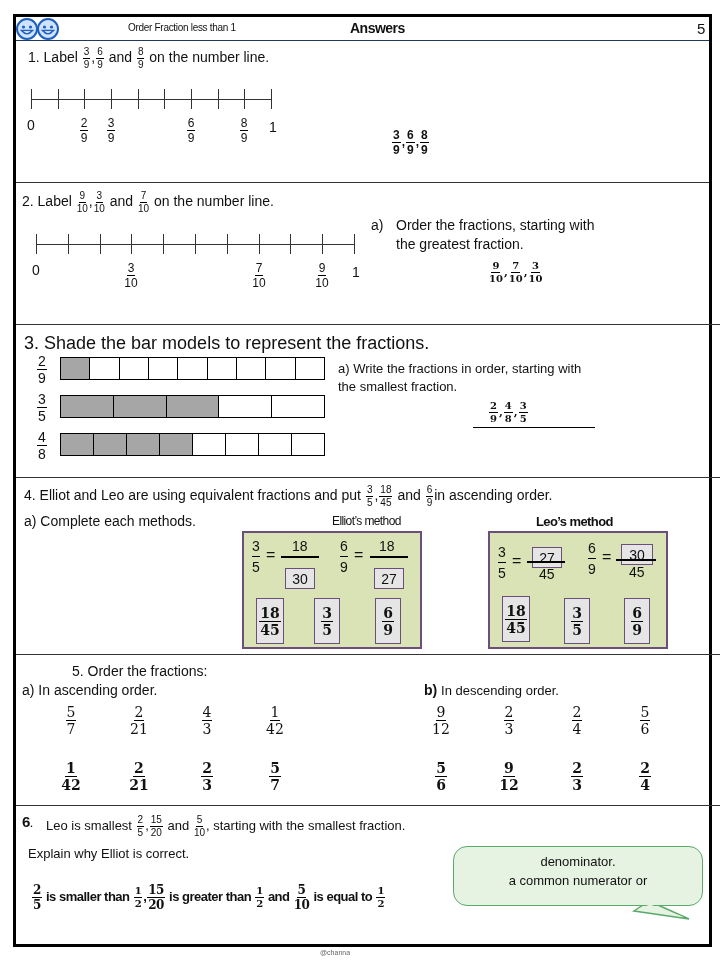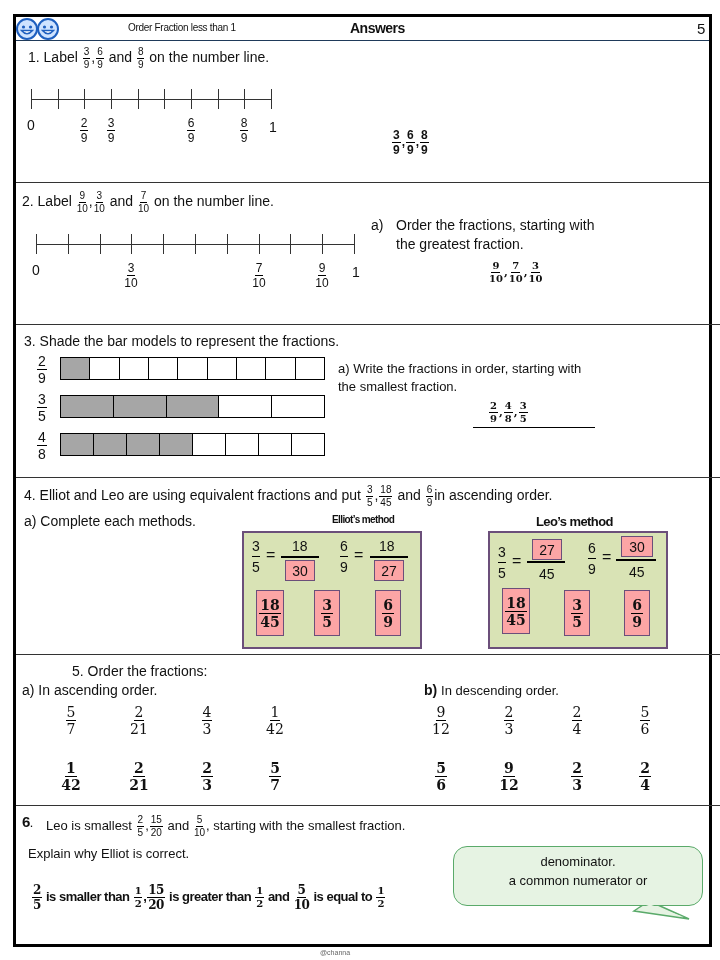--- a/index.html
+++ b/index.html
@@ -13,21 +13,21 @@
   .frac .n { border-bottom: 1px solid #000; padding: 0 1px 1px; }
   .frac .d { padding-top: 1px; }
   .frac.sm { font-size: 10px; }
   .frac.md { font-size: 12px; }
   .frac.lg { font-size: 14px; }
   .frac.b { font-weight: bold; }
   .serif { font-family: "DejaVu Serif", serif; }
   .nl-line { position: absolute; height: 1px; background: #333; }
   .tick { position: absolute; width: 1px; background: #333; }
   .method { position: absolute; background: #d9e3b5; border: 2px solid #6b4f7a; }
-  .wbox { position: absolute; background: #fca5a5; border: 1.5px solid #6b4f7a; display:flex; align-items:center; justify-content:center; }
+  .wbox { position: absolute; background: #e5e5e5; border: 1.5px solid #6b4f7a; display:flex; align-items:center; justify-content:center;margin-top:8px; }
   .bubble { position: absolute; background: #e6f3e3; border: 1.5px solid #5aaa6a; border-radius: 14px; text-align: center; font-size: 13px; line-height: 19px; padding-top: 5px; }
 </style>
 </head>
 <body>
 
 <div class="page">
 
   <div class="hdr">
     <span class="abs" style="left:0;top:1px;">
       <svg width="22" height="22" viewBox="0 0 22 22">
@@ -165,21 +165,21 @@
       </span>,<span class="frac sm b">
         <span class="n">7</span>
         <span class="d">10</span>
       </span>,<span class="frac sm b">
         <span class="n">3</span>
         <span class="d">10</span>
       </span>
   </div>
   <div class="sect-line" style="top:307px;width:705px;"></div>
 
-  <div class="abs t" style="left:8px;top:316px;font-size:14px;">3. Shade the bar models to represent the fractions.</div>
+  <div class="abs t" style="left:8px;top:316px;font-size:18px;">3. Shade the bar models to represent the fractions.</div>
   <div id="bars" class="abs" style="left:20px;top:340px;width:300px;height:120px;">
       <div class="abs" style="left: 0px; top: -3px;"><span class="frac lg">
           <span class="n">2</span>
           <span class="d">9</span>
         </span></div>
       <div class="abs" style="left: 24px; top: 0px; width: 265px; height: 23px; border: 1px solid rgb(0, 0, 0); display: flex;">
         <div style="flex: 1 1 0%; height: 100%; background: rgb(166, 166, 166);"></div>
         <div style="flex: 1 1 0%; height: 100%; border-left: 1px solid rgb(0, 0, 0); background: rgb(255, 255, 255);"></div>
         <div style="flex: 1 1 0%; height: 100%; border-left: 1px solid rgb(0, 0, 0); background: rgb(255, 255, 255);"></div>
         <div style="flex: 1 1 0%; height: 100%; border-left: 1px solid rgb(0, 0, 0); background: rgb(255, 255, 255);"></div>
@@ -241,21 +241,21 @@
         <span class="n">18</span>
         <span class="d">45</span>
       </span>
     <span>and</span>
     <span class="frac sm">
         <span class="n">6</span>
         <span class="d">9</span>
       </span><span>in ascending order.</span>
   </div>
   <div class="abs t" style="left:8px;top:496px;">a) Complete each methods.</div>
-  <div class="abs" style="left:268px;top:497px;font-size:10px;font-weight:bold;letter-spacing:-0.6px;padding-left:48px;">Elliot’s method</div>
+  <div class="abs" style="left:268px;top:497px;font-size:12px;font-weight:normal;letter-spacing:-0.6px;padding-left:48px;">Elliot’s method</div>
   <div class="abs" style="left:520px;top:497px;font-size:13px;font-weight:bold;letter-spacing:-0.6px;">Leo’s method</div>
 
   <div class="method" style="left:226px;top:514px;width:180px;height:118px;">
     <div class="abs" style="left:6px;top:6px;font-size:14px;">
       <span class="frac lg">
           <span class="n" style="border:none;padding-bottom:3px;">3</span>
           <span class="d" style="border-top:1px solid #000;padding-top:3px;">5</span>
         </span>
     </div>
     <span class="abs" style="left:22px;top:13px;font-size:16px;">=</span>

